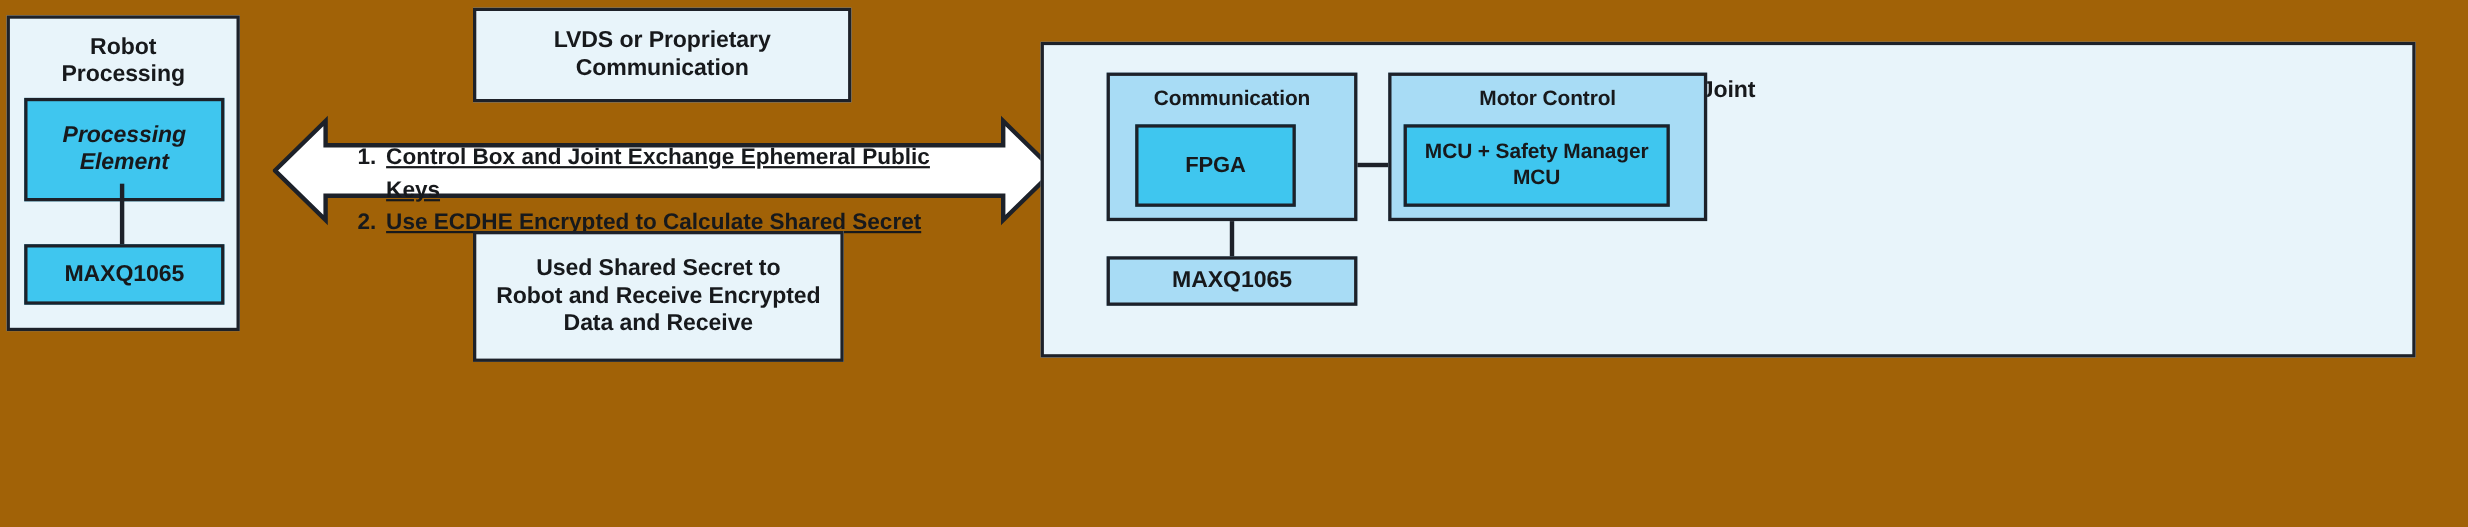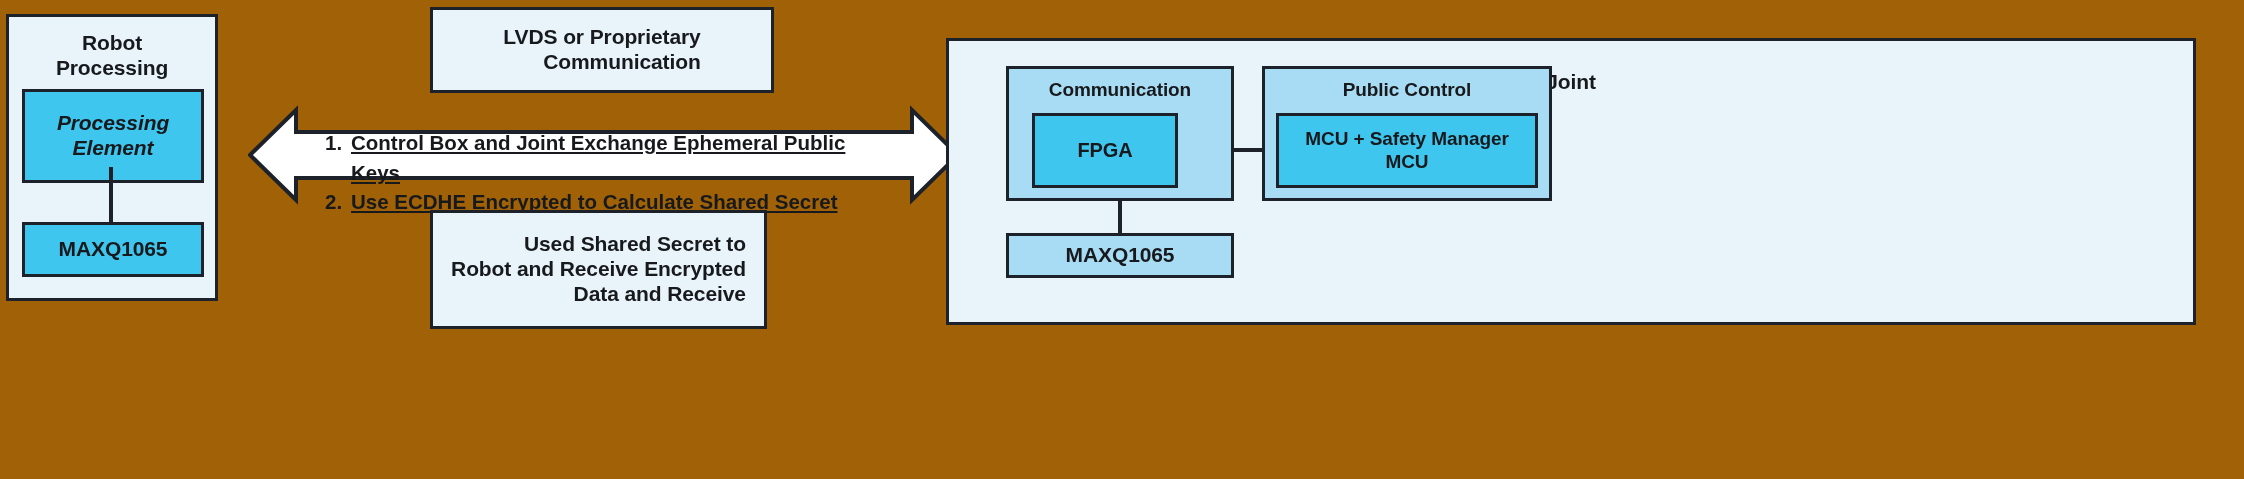--- a/index.html
+++ b/index.html
@@ -86,21 +86,21 @@
     left: 430px; top: 7px;
     width: 344px; height: 86px;
     font-size: 21px;
   }
   #shared-secret-box {
     left: 430px; top: 210px;
     width: 337px; height: 119px;
     font-size: 21px;
   }
   
-  #lvds-box, #shared-secret-box { position: absolute; text-align: right; }
+  #lvds-box, #shared-secret-box { position: absolute; }
 
   
   #arrow-wrap {
     position: absolute;
     left: 248px; top: 96px;
     width: 712px; height: 118px;
   }
   #arrow-svg { display: block; width: 712px; height: 118px; }
 
   #exchange-steps {
@@ -141,21 +141,21 @@
   #motor-control-group {
     left: 1262px; top: 66px;
     width: 290px; height: 135px;
   }
   #motor-control-title {
     top: 10px;
     font-size: 19px;
   }
   #mcu-chip {
     left: 1276px; top: 113px;
-    width: 262px; height: 75px;
+    width: 242px; height: 75px;
     font-size: 19px;
   }
   #joint-h-connector {
     left: 1234px; top: 148px;
     width: 28px; height: 4px;
   }
   #joint-v-connector {
     left: 1118px; top: 201px;
     width: 4px; height: 34px;
   }
@@ -223,21 +223,21 @@
   <div class="chip medium" id="communication-group">
     <div class="panel-title" id="communication-title">Communication</div>
   </div>
   <div class="chip cyan" id="fpga-chip">
     <span>FPGA</span>
   </div>
 
   <div class="connector" id="joint-h-connector"></div>
 
   <div class="chip medium" id="motor-control-group">
-    <div class="panel-title" id="motor-control-title">Public Control</div>
+    <div class="panel-title" id="motor-control-title">Motor Control</div>
   </div>
   <div class="chip cyan" id="mcu-chip">
     <span>
       <span>MCU + Safety Manager</span><br>
       <span>MCU</span>
     </span>
   </div>
 
   <div class="connector" id="joint-v-connector"></div>
 

